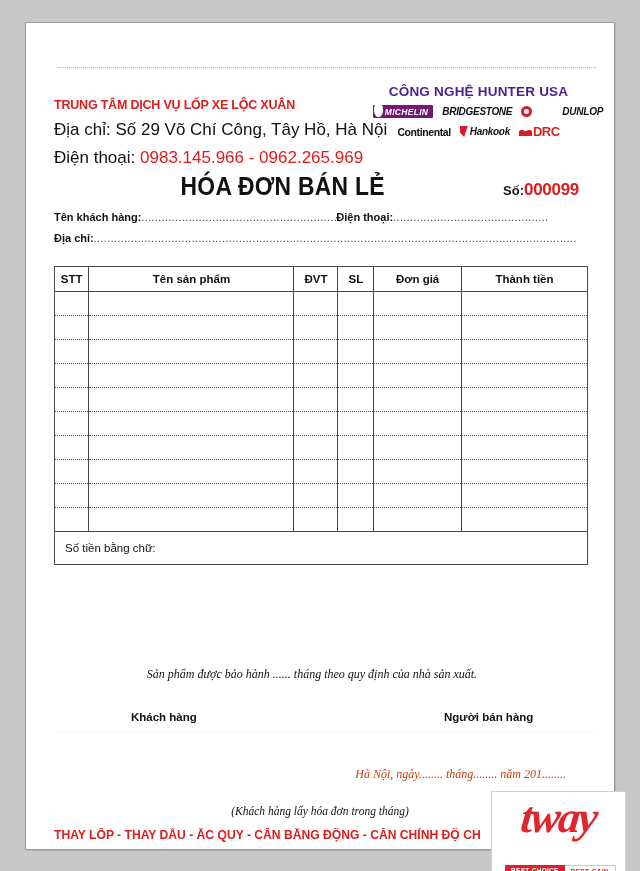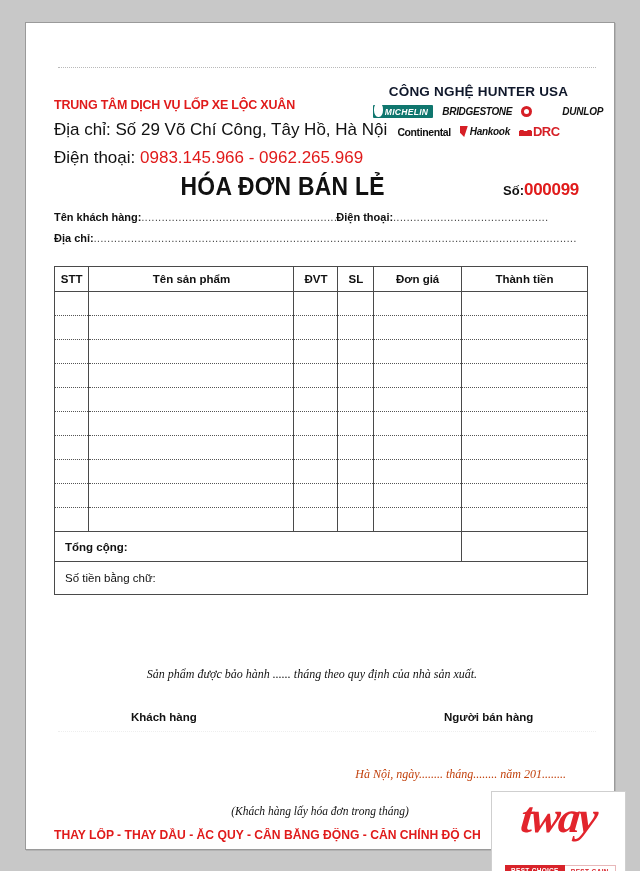--- a/index.html
+++ b/index.html
@@ -31,28 +31,28 @@
   .shop-name {
     color: #e01b1b; font-weight: bold; font-size: 13px;
     letter-spacing: -0.2px; white-space: nowrap;
     font-stretch: condensed; transform: scaleX(0.96); transform-origin: left center;
   }
   .shop-line { font-size: 17px; font-weight: normal; color: #111; margin-top: 8px; white-space: nowrap; }
   .shop-line .red { color: #e01b1b; }
 
   .brand-block { position: absolute; left: 335px; top: -1px; width: 235px; text-align: center; }
   .hunter-title {
-    color: #0f172a; font-weight: bold; font-size: 13.5px;
+    color: #4c1d95; font-weight: bold; font-size: 13.5px;
     letter-spacing: 0.2px; white-space: nowrap;
   }
   .logo-row { display: flex; align-items: center; justify-content: center; gap: 9px; margin-top: 6px; }
   .logo { display: inline-flex; align-items: center; white-space: nowrap; }
 
   .lg-michelin {
-    background: #0f766e; color: #fff; font-weight: bold; font-size: 8.5px;
+    background: #701a75; color: #fff; font-weight: bold; font-size: 8.5px;
     padding: 1.5px 5px 1.5px 12px; letter-spacing: 0.3px;
     font-style: italic; position: relative; border-radius: 1px; margin-left: 19px;
   }
   .lg-michelin::before {
     content: ""; position: absolute; left: 1px; top: -3px;
     width: 9px; height: 15px; background: #ffffff;
     border-radius: 50% 50% 45% 45%;
   }
   .lg-bridgestone { color: #111; font-weight: bold; font-size: 10px; font-style: italic; letter-spacing: -0.3px; }
   .lg-dunlop { color: #111; font-weight: bold; font-size: 10px; font-style: italic; letter-spacing: -0.2px; gap: 28px; }
@@ -322,24 +322,20 @@
           <tr class="body-row">
             <td class="c-stt"></td>
             <td class="c-name"></td>
             <td class="c-dvt"></td>
             <td class="c-sl"></td>
             <td class="c-price"></td>
             <td class="c-total"></td>
           </tr>
         </tbody>
       <tfoot>
-        <tr class="sum-row">
-          <td colspan="5">Tổng cộng:</td>
-          <td class="sum-amt"></td>
-        </tr>
         <tr class="words-row">
           <td colspan="6">Số tiền bằng chữ:</td>
         </tr>
       </tfoot>
     </table>
   </div>
 
   <div class="warranty">Sản phẩm được bảo hành ...... tháng theo quy định của nhà sản xuất.</div>
   <div class="datepl">Hà Nội, ngày........ tháng........ năm 201........</div>
   <div class="sig-left">Khách hàng</div>

